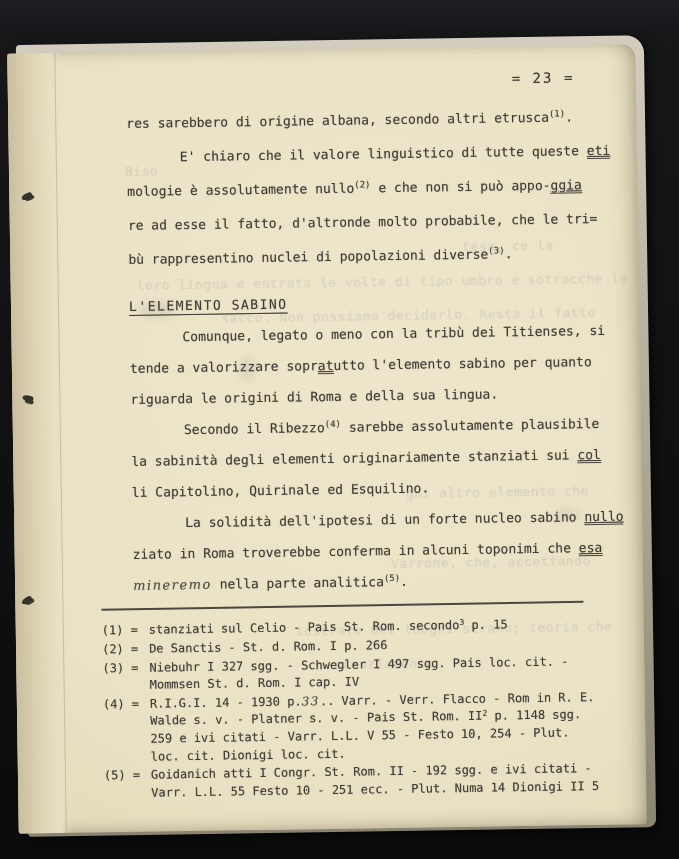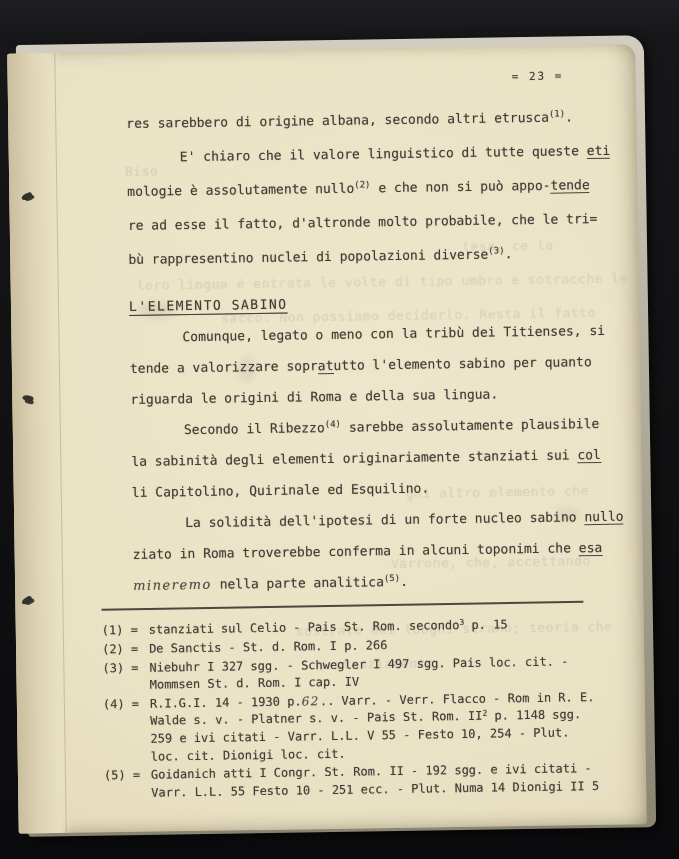--- a/index.html
+++ b/index.html
@@ -29,31 +29,31 @@
   .binding-shadow {
     position:absolute; left:0; top:0; bottom:0; width:54px;
     background:linear-gradient(90deg,#c9bf9f 0%,#ddd3b4 40%,#e7dfc1 75%,rgba(233,225,198,0) 100%);
     border-radius:2px 0 0 2px;
   }
   .crease { position:absolute; left:47px; top:0; bottom:0; width:1px; background:rgba(110,100,70,.28); }
   .hole { position:absolute; width:11px; height:6px; background:#33322c; border-radius:60% 40% 50% 60%; box-shadow:2px 3px 0 -1px #403e34; }
   .hole1 { left:12px; top:140px; transform:rotate(-24deg); }
   .hole2 { left:10px; top:342px; transform:rotate(14deg); }
   .hole3 { left:6px;  top:544px; transform:rotate(-30deg); }
-  .page-number { position:absolute; left:504px; top:24px; font-size:11px; letter-spacing:2px; }
+  .page-number { position:absolute; left:504px; top:24px; font-size:14px; letter-spacing:2px; }
   .body-text { position:absolute; left:118px; top:64px; right:44px; font-size:13px; }
   .line { white-space:pre; }
   .p1 .line { height:34px; }
   .p2 .line { height:31px; }
   .line.ind { padding-left:53px; }
   .heading { height:31px; margin-top:13px; font-size:13px; letter-spacing:1.5px;
     text-decoration:underline; text-underline-offset:4px; }
   .sup { font-size:9px; position:relative; top:-5px; }
   .footnotes .sup { font-size:8px; top:-4px; }
-  .u { border-bottom:1.3px solid #45433b; }
+  .u { border-bottom:1.3px solid #45433b;text-decoration:underline; }
   .hand { font-family:"DejaVu Serif","Liberation Serif",serif; font-style:italic;
     color:#504f48; letter-spacing:1.5px; }
   .fn-rule { position:absolute; left:86px; top:556px; width:482px; height:2px; background:#4a483f; transform:rotate(-0.1deg); }
   .footnotes { position:absolute; left:86px; top:570px; right:40px; font-size:12px; }
   .fn { display:flex; margin-bottom:1px; }
   .fn-m { width:47px; flex:none; white-space:pre; line-height:17.4px; }
   .fn-b { flex:1; }
   .fn-b .line { line-height:17.4px; height:auto; }
   .ghost-layer { position:absolute; inset:0; pointer-events:none; }
   .ghost { position:absolute; font-size:13px; white-space:pre; color:#8f99a3;
@@ -90,21 +90,21 @@
     <div class="smudge smudge1"></div>
     <div class="smudge smudge2"></div>
     <div class="smudge smudge3"></div>
 
     <div class="page-number">= 23 =</div>
 
     <div class="body-text">
       <div class="p1">
           <div class="line"><span>res sarebbero di origine albana, secondo altri etrusca</span><span class="sup">(1)</span><span>.</span></div>
           <div class="line ind"><span>E' chiaro che il valore linguistico di tutte queste </span><span class="u">eti</span></div>
-          <div class="line"><span>mologie è assolutamente nullo</span><span class="sup">(2)</span><span> e che non si può appo-</span><span class="u">tende</span></div>
+          <div class="line"><span>mologie è assolutamente nullo</span><span class="sup">(2)</span><span> e che non si può appo-</span><span class="u">ggia</span></div>
           <div class="line"><span>re ad esse il fatto, d'altronde molto probabile, che le tri=</span></div>
           <div class="line"><span>bù rappresentino nuclei di popolazioni diverse</span><span class="sup">(3)</span><span>.</span></div>
         </div>
       <div class="heading">L'ELEMENTO SABINO</div>
       <div class="p2">
           <div class="line ind"><span>Comunque, legato o meno con la tribù dei Titienses, si</span></div>
           <div class="line"><span>tende a valorizzare sopr</span><span class="u">at</span><span>utto l'elemento sabino per quanto</span></div>
           <div class="line"><span>riguarda le origini di Roma e della sua lingua.</span></div>
           <div class="line ind"><span>Secondo il Ribezzo</span><span class="sup">(4)</span><span> sarebbe assolutamente plausibile</span></div>
           <div class="line"><span>la sabinità degli elementi originariamente stanziati sui </span><span class="u">col</span></div>
@@ -132,21 +132,21 @@
         <div class="fn">
           <span class="fn-m">(3) =</span>
           <div class="fn-b">
             <div class="line"><span>Niebuhr I 327 sgg. - Schwegler I 497 sgg. Pais loc. cit. -</span></div>
             <div class="line"><span>Mommsen St. d. Rom. I cap. IV</span></div>
           </div>
         </div>
         <div class="fn">
           <span class="fn-m">(4) =</span>
           <div class="fn-b">
-            <div class="line"><span>R.I.G.I. 14 - 1930 p.</span><span class="hand">62</span><span>.. Varr. - Verr. Flacco - Rom in R. E.</span></div>
+            <div class="line"><span>R.I.G.I. 14 - 1930 p.</span><span class="hand">33</span><span>.. Varr. - Verr. Flacco - Rom in R. E.</span></div>
             <div class="line"><span>Walde s. v. - Platner s. v. - Pais St. Rom. II</span><span class="sup">2</span><span> p. 1148 sgg.</span></div>
             <div class="line"><span>259 e ivi citati - Varr. L.L. V 55 - Festo 10, 254 - Plut.</span></div>
             <div class="line"><span>loc. cit. Dionigi loc. cit.</span></div>
           </div>
         </div>
         <div class="fn">
           <span class="fn-m">(5) =</span>
           <div class="fn-b">
             <div class="line"><span>Goidanich atti I Congr. St. Rom. II - 192 sgg. e ivi citati -</span></div>
             <div class="line"><span>Varr. L.L. 55 Festo 10 - 251 ecc. - Plut. Numa 14 Dionigi II 5</span></div>

